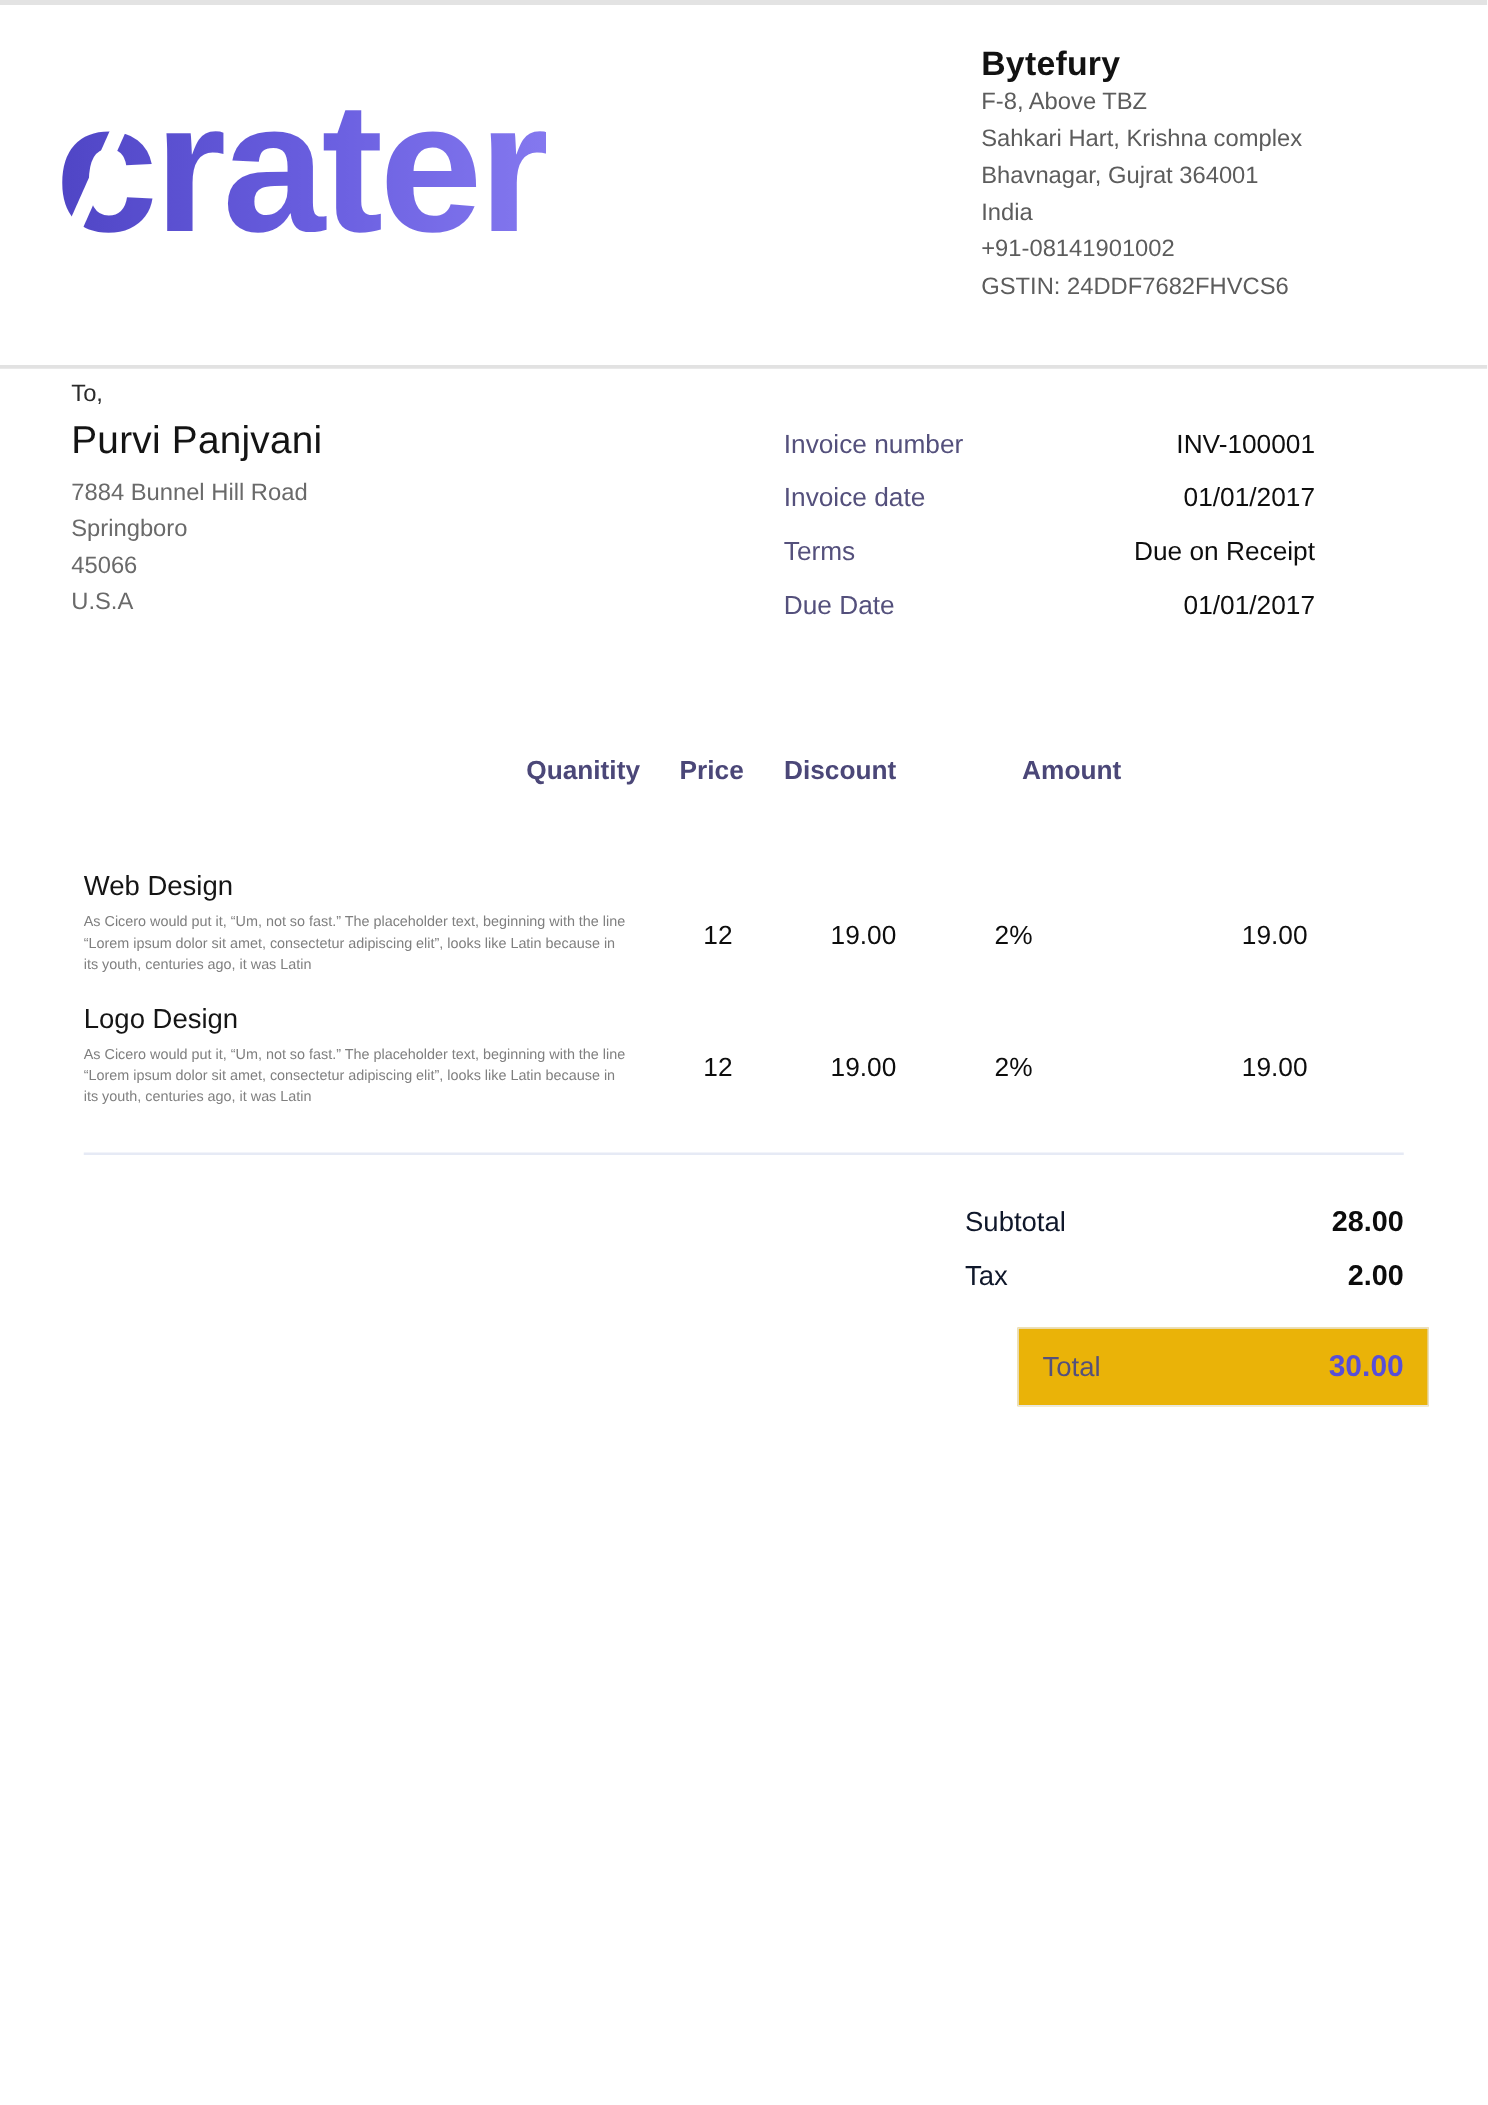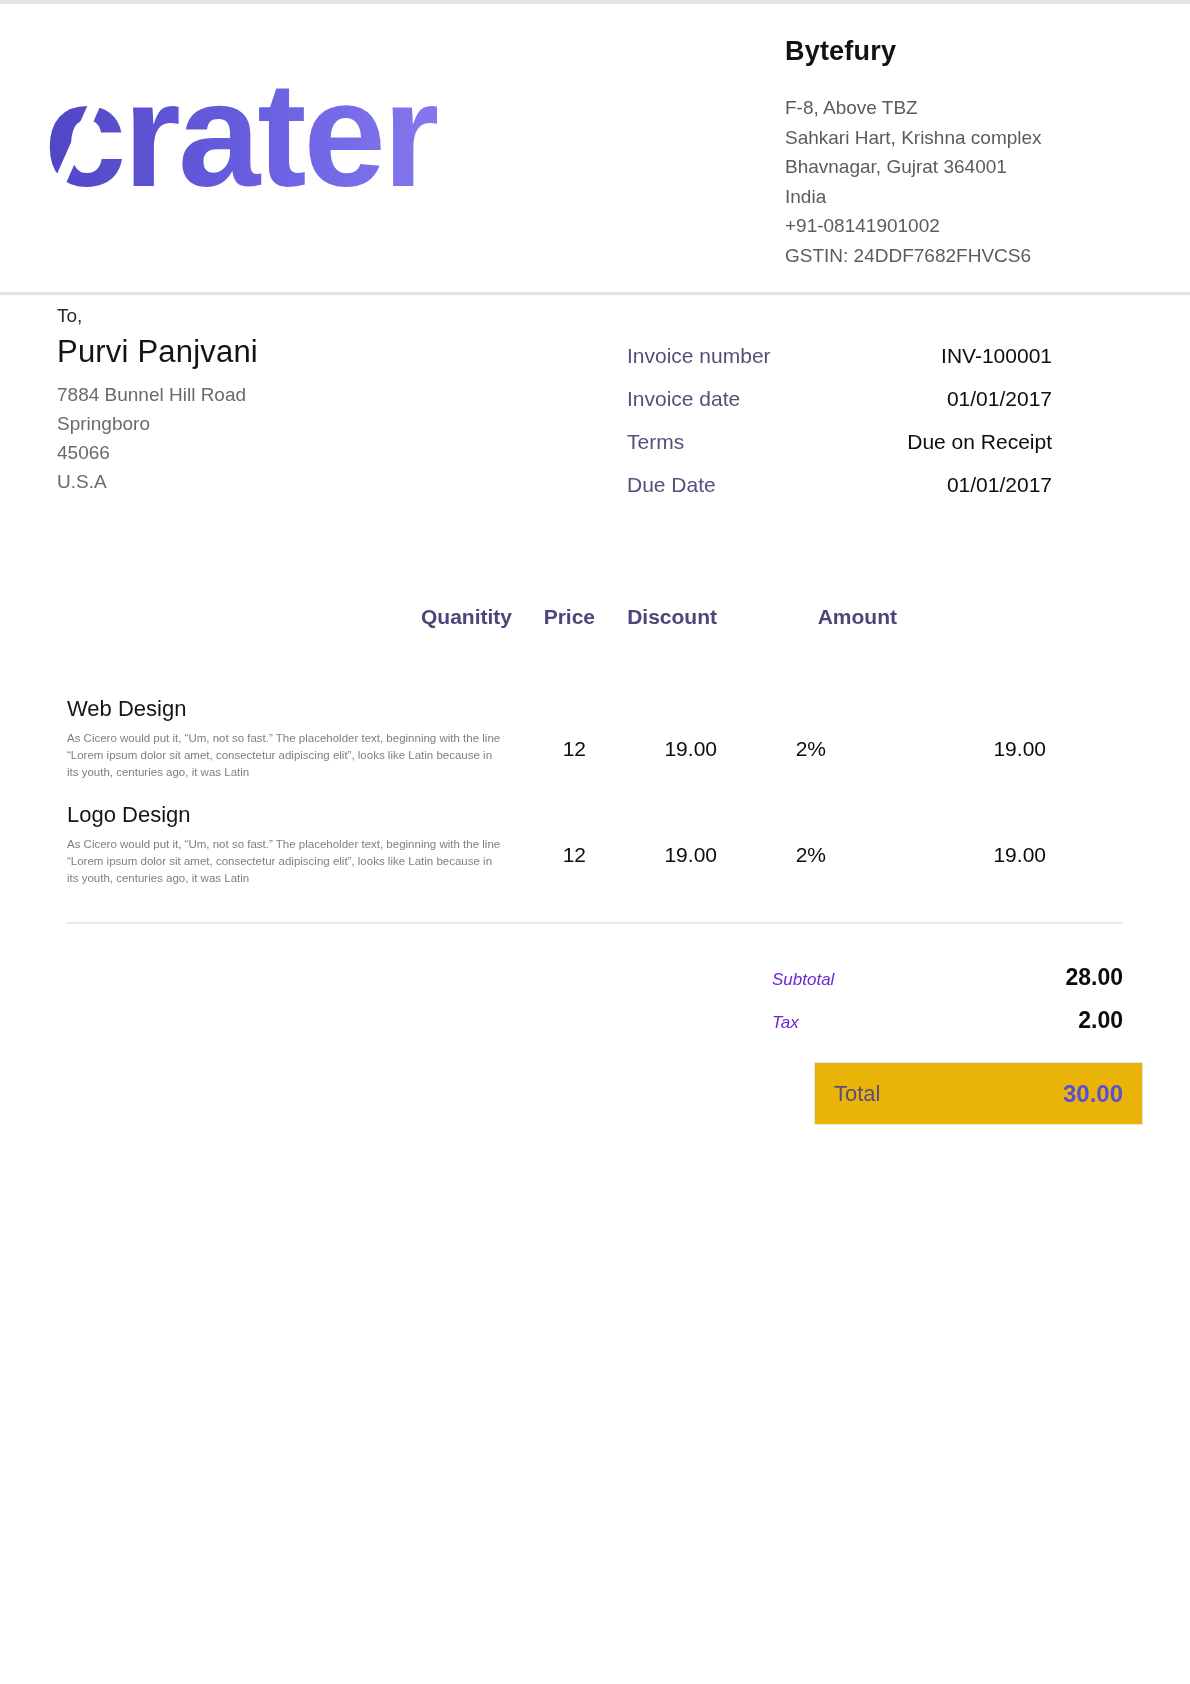--- a/index.html
+++ b/index.html
@@ -27,21 +27,21 @@
     }
   }
   .logo-slash {
     position:absolute; left:30px; top:12px; width:12px; height:130px;
     background:#ffffff; transform:rotate(24deg);
   }
 
   
   .company { position:absolute; left:785px; top:36px; width:370px; }
   .company-name { font-size:27px; font-weight:700; color:#121212; letter-spacing:0.2px; }
-  .company-address { margin-top:26px; font-size:19px; line-height:29.5px; color:#5c5c5c; }
+  .company-address { margin-top:0; font-size:19px; line-height:29.5px; color:#5c5c5c; }
 
   .header-divider { position:absolute; left:0; top:292px; width:1190px; height:3px; background:#e2e2e2; }
 
   
   .billto { position:absolute; left:57px; top:305px; width:420px; }
   .billto-label { font-size:19px; color:#2b2b2b; }
   .billto-name { margin-top:7px; font-size:31px; color:#141414; letter-spacing:0.2px; }
   .billto-address { margin-top:10px; font-size:19px; line-height:29px; color:#6a6a6a; }
 
   
@@ -62,21 +62,21 @@
   .item-name { font-size:22px; line-height:28px; color:#151515; }
   .item-desc { margin-top:7px; width:437px; font-size:11.5px; line-height:17px; color:#7f7f7f; }
   .cellnum { font-size:21px; color:#0d0d0d; text-align:right; padding-top:42px; }
   .cell-qty { padding-right:9px; }
   .cell-discount { padding-right:71px; }
   .table-end { margin-top:35px; border-top:2px solid #e6eaf5; height:0; }
 
   
   .totals { position:absolute; left:772px; top:964px; width:351px; }
   .totals-row { display:flex; justify-content:space-between; align-items:baseline; height:32px; margin-bottom:11px; }
-  .totals-label { font-size:17px; color:#6d28d9;font-style:italic; }
+  .totals-label { font-size:22px; color:#0f172a; }
   .totals-value { font-size:23px; font-weight:700; color:#0c0c0c; }
 
   .total-box {
     position:absolute; left:814px; top:1062px; width:329px; height:63px;
     border:1px solid #e7e7e7; background:#eab308;
     display:flex; justify-content:space-between; align-items:center; padding:0 19px;
   }
   .total-label { font-size:22px; color:#54507c; }
   .total-value { font-size:24px; font-weight:700; color:#584fd8; }
 </style>

